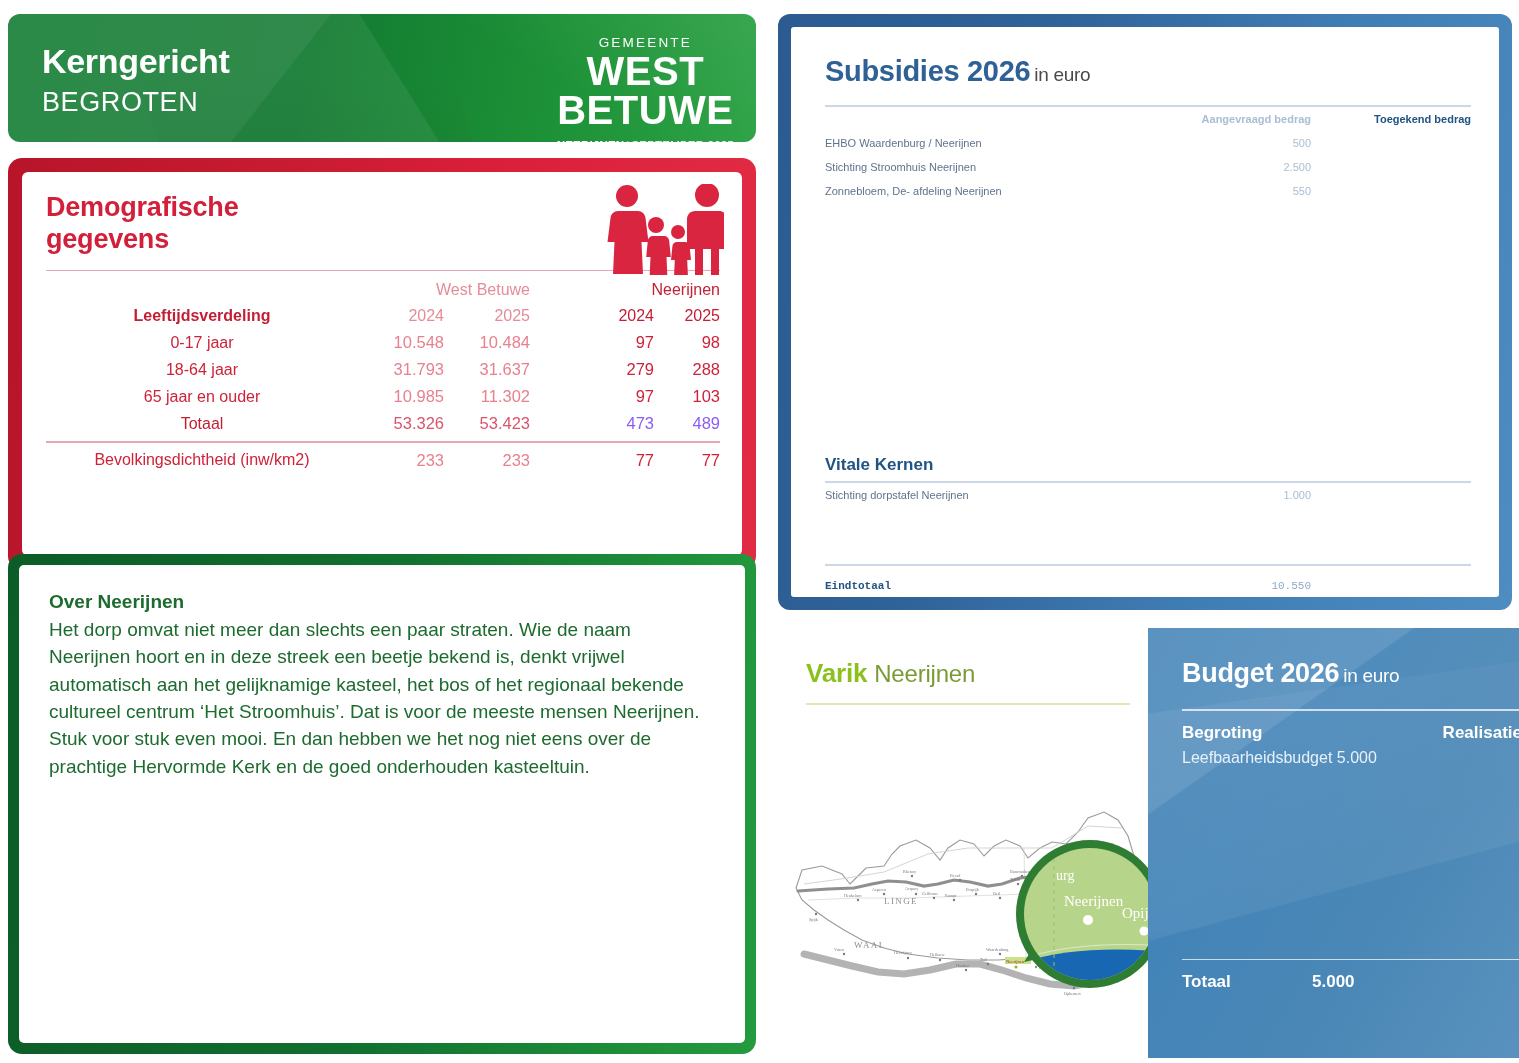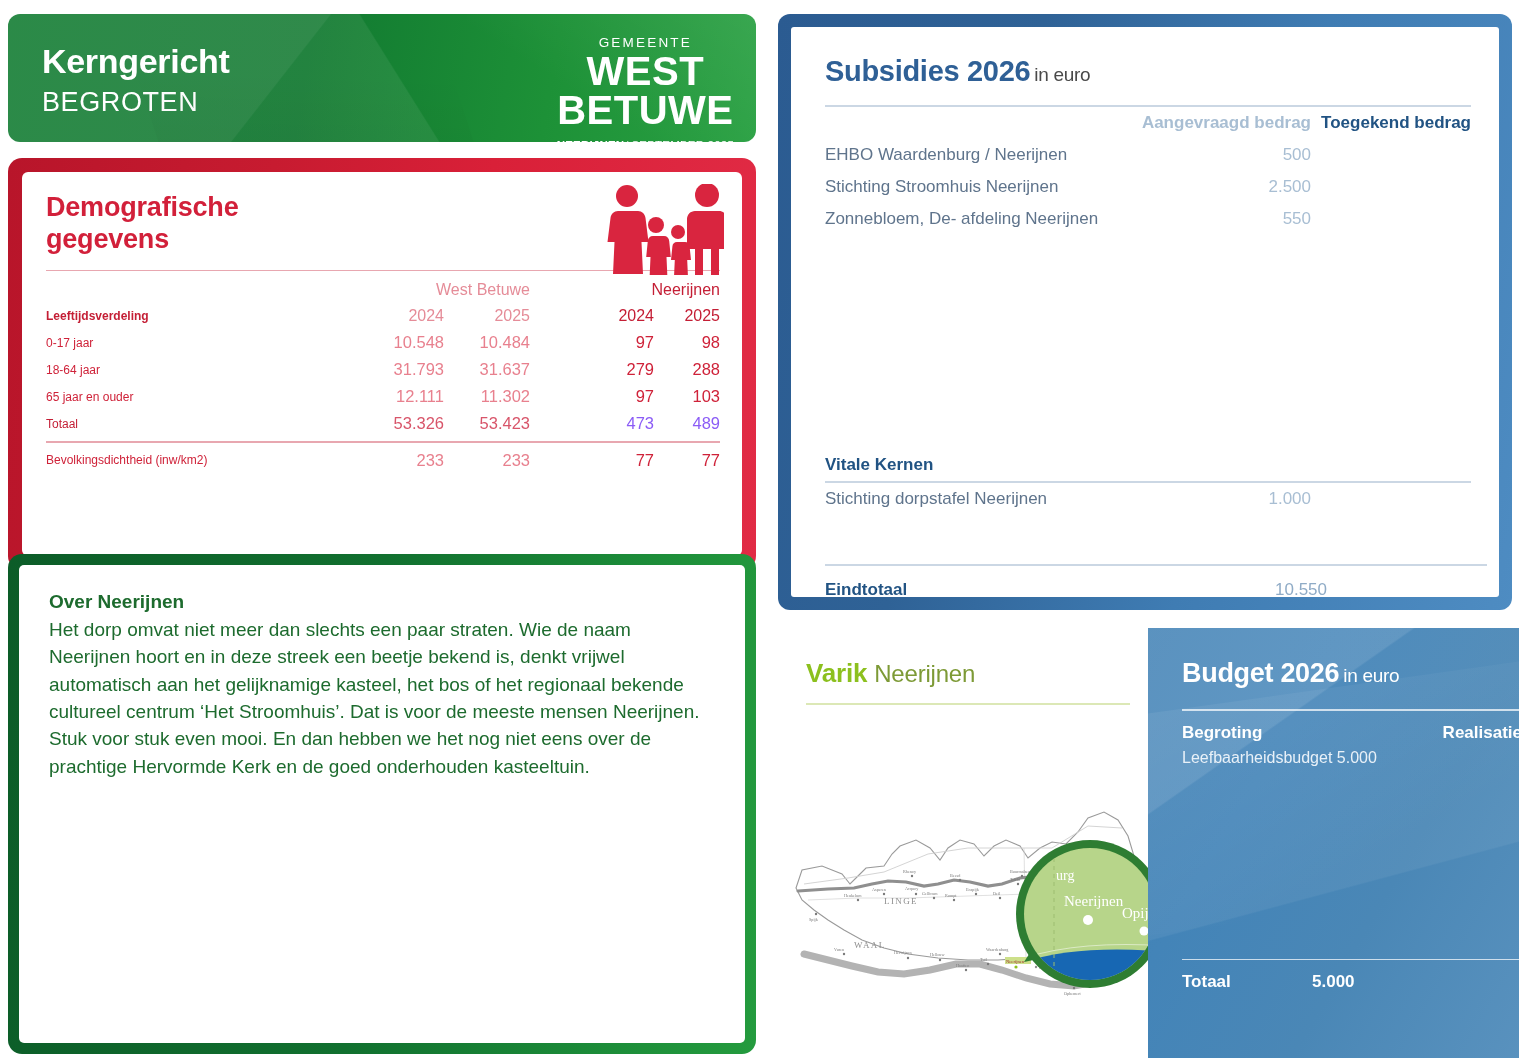--- a/index.html
+++ b/index.html
@@ -62,21 +62,21 @@
     position: relative; padding: 20px 22px 10px 24px;
   }
   .demo-h {
     color: #d2203a; font-size: 27px; font-weight: bold; line-height: 1.18;
     letter-spacing: -.2px;
   }
   .family-icon { position: absolute; right: 18px; top: 12px; }
   .demo-rule { height: 1.5px; background: #e8a7b0; margin: 14px 0 0 0; }
   table.demo { width: 100%; border-collapse: collapse; margin-top: 6px; }
   table.demo td, table.demo th { padding: 4px 0; font-weight: normal; }
-  .c-lbl { text-align: left; color: #cf2239; font-size: 12px; }
+  .c-lbl { text-align: center; color: #cf2239; font-size: 16px; }
   .c-num { text-align: right; color: #e8808e; font-size: 16.5px; width: 86px; }
   .c-num2 { text-align: right; color: #cf2239; font-size: 16.5px; width: 66px; }
   .gap { width: 58px; }
   .hdr-grp { color: #e58c98; font-size: 16px; font-weight: bold; text-align: right; }
   .hdr-grp.dark { color: #c41e35; }
   .hdr-yr { color: #e58c98; font-size: 16px; font-weight: bold; text-align: right; }
   .hdr-yr.dark { color: #c41e35; }
   .row-total td { font-weight: bold; padding-top: 5px; padding-bottom: 6px; }
   .row-total .c-lbl { color: #c41e35; }
   .row-total .c-num { color: #d8556a; }
@@ -107,32 +107,32 @@
     padding: 13px;
   }
   .sub-inner {
     width: 100%; height: 100%; background: #fff; border-radius: 3px;
     position: relative; padding: 28px 28px 20px 34px;
   }
   .sub-title { color: #2f6096; font-size: 29px; font-weight: bold; letter-spacing: -.3px; }
   .sub-title .unit { font-size: 19px; font-weight: normal; color:#4a4a4a; padding-left: 4px; }
   .rule-blue { height: 1.5px; background: #cbd7e4; margin-top: 17px; }
   table.sub { width: 100%; border-collapse: collapse; }
-  table.sub td { padding: 6px 0; font-size: 17px; }
+  table.sub td { padding: 6px 0; font-size: 11px; }
   .s-name { color: #5f748c; text-align: left; }
   .s-aan  { color: #a8bed3; text-align: right; width: 180px; }
   .s-toe  { color: #2f6096; text-align: right; width: 160px; }
   .sh-aan { color: #a8bed3; font-weight: bold; text-align: right; font-size: 16.5px; }
   .sh-toe { color: #215383; font-weight: bold; text-align: right; font-size: 16.5px; }
   .vitale { color: #215383; font-weight: bold; font-size: 17px; }
   .eind   { color: #215383; font-weight: bold; font-size: 17px; }
   .eind-val { color: #8fabc6; font-weight: normal; font-size: 17px; text-align: right; }
 
   .sub-block-vk { position: absolute; left: 34px; right: 28px; top: 428px; }
-  .sub-block-et { position: absolute; left: 34px; right: 12px; top: 520px; }
+  .sub-block-et { position: absolute; left: 34px; right: 28px; top: 520px; font-family: Liberation Mono, monospace; }
 
   
   .kern {
     position: absolute; left: 788px; top: 628px; width: 360px; height: 430px;
     background: #fff;
   }
   .kern-h { padding: 30px 0 0 18px; font-size: 26px; letter-spacing: -.2px; }
   .kern-h .k1 { color: #8cc01e; font-weight: bold; }
   .kern-h .k2 { color: #7d9a36; font-weight: normal; font-size: 24px; }
   .kern-rule { margin: 14px 18px 0 18px; height: 2px; background: #dce8b6; }
@@ -240,21 +240,21 @@
         <tr>
           <td class="c-lbl">18-64 jaar</td>
           <td class="c-num">31.793</td>
           <td class="c-num">31.637</td>
           <td class="gap"></td>
           <td class="c-num2">279</td>
           <td class="c-num2">288</td>
         </tr>
         <tr>
           <td class="c-lbl">65 jaar en ouder</td>
-          <td class="c-num">12.111</td>
+          <td class="c-num">10.985</td>
           <td class="c-num">11.302</td>
           <td class="gap"></td>
           <td class="c-num2">97</td>
           <td class="c-num2">103</td>
         </tr>
 
         <tr class="row-total">
           <td class="c-lbl">Totaal</td>
           <td class="c-num">53.326</td>
           <td class="c-num">53.423</td>

